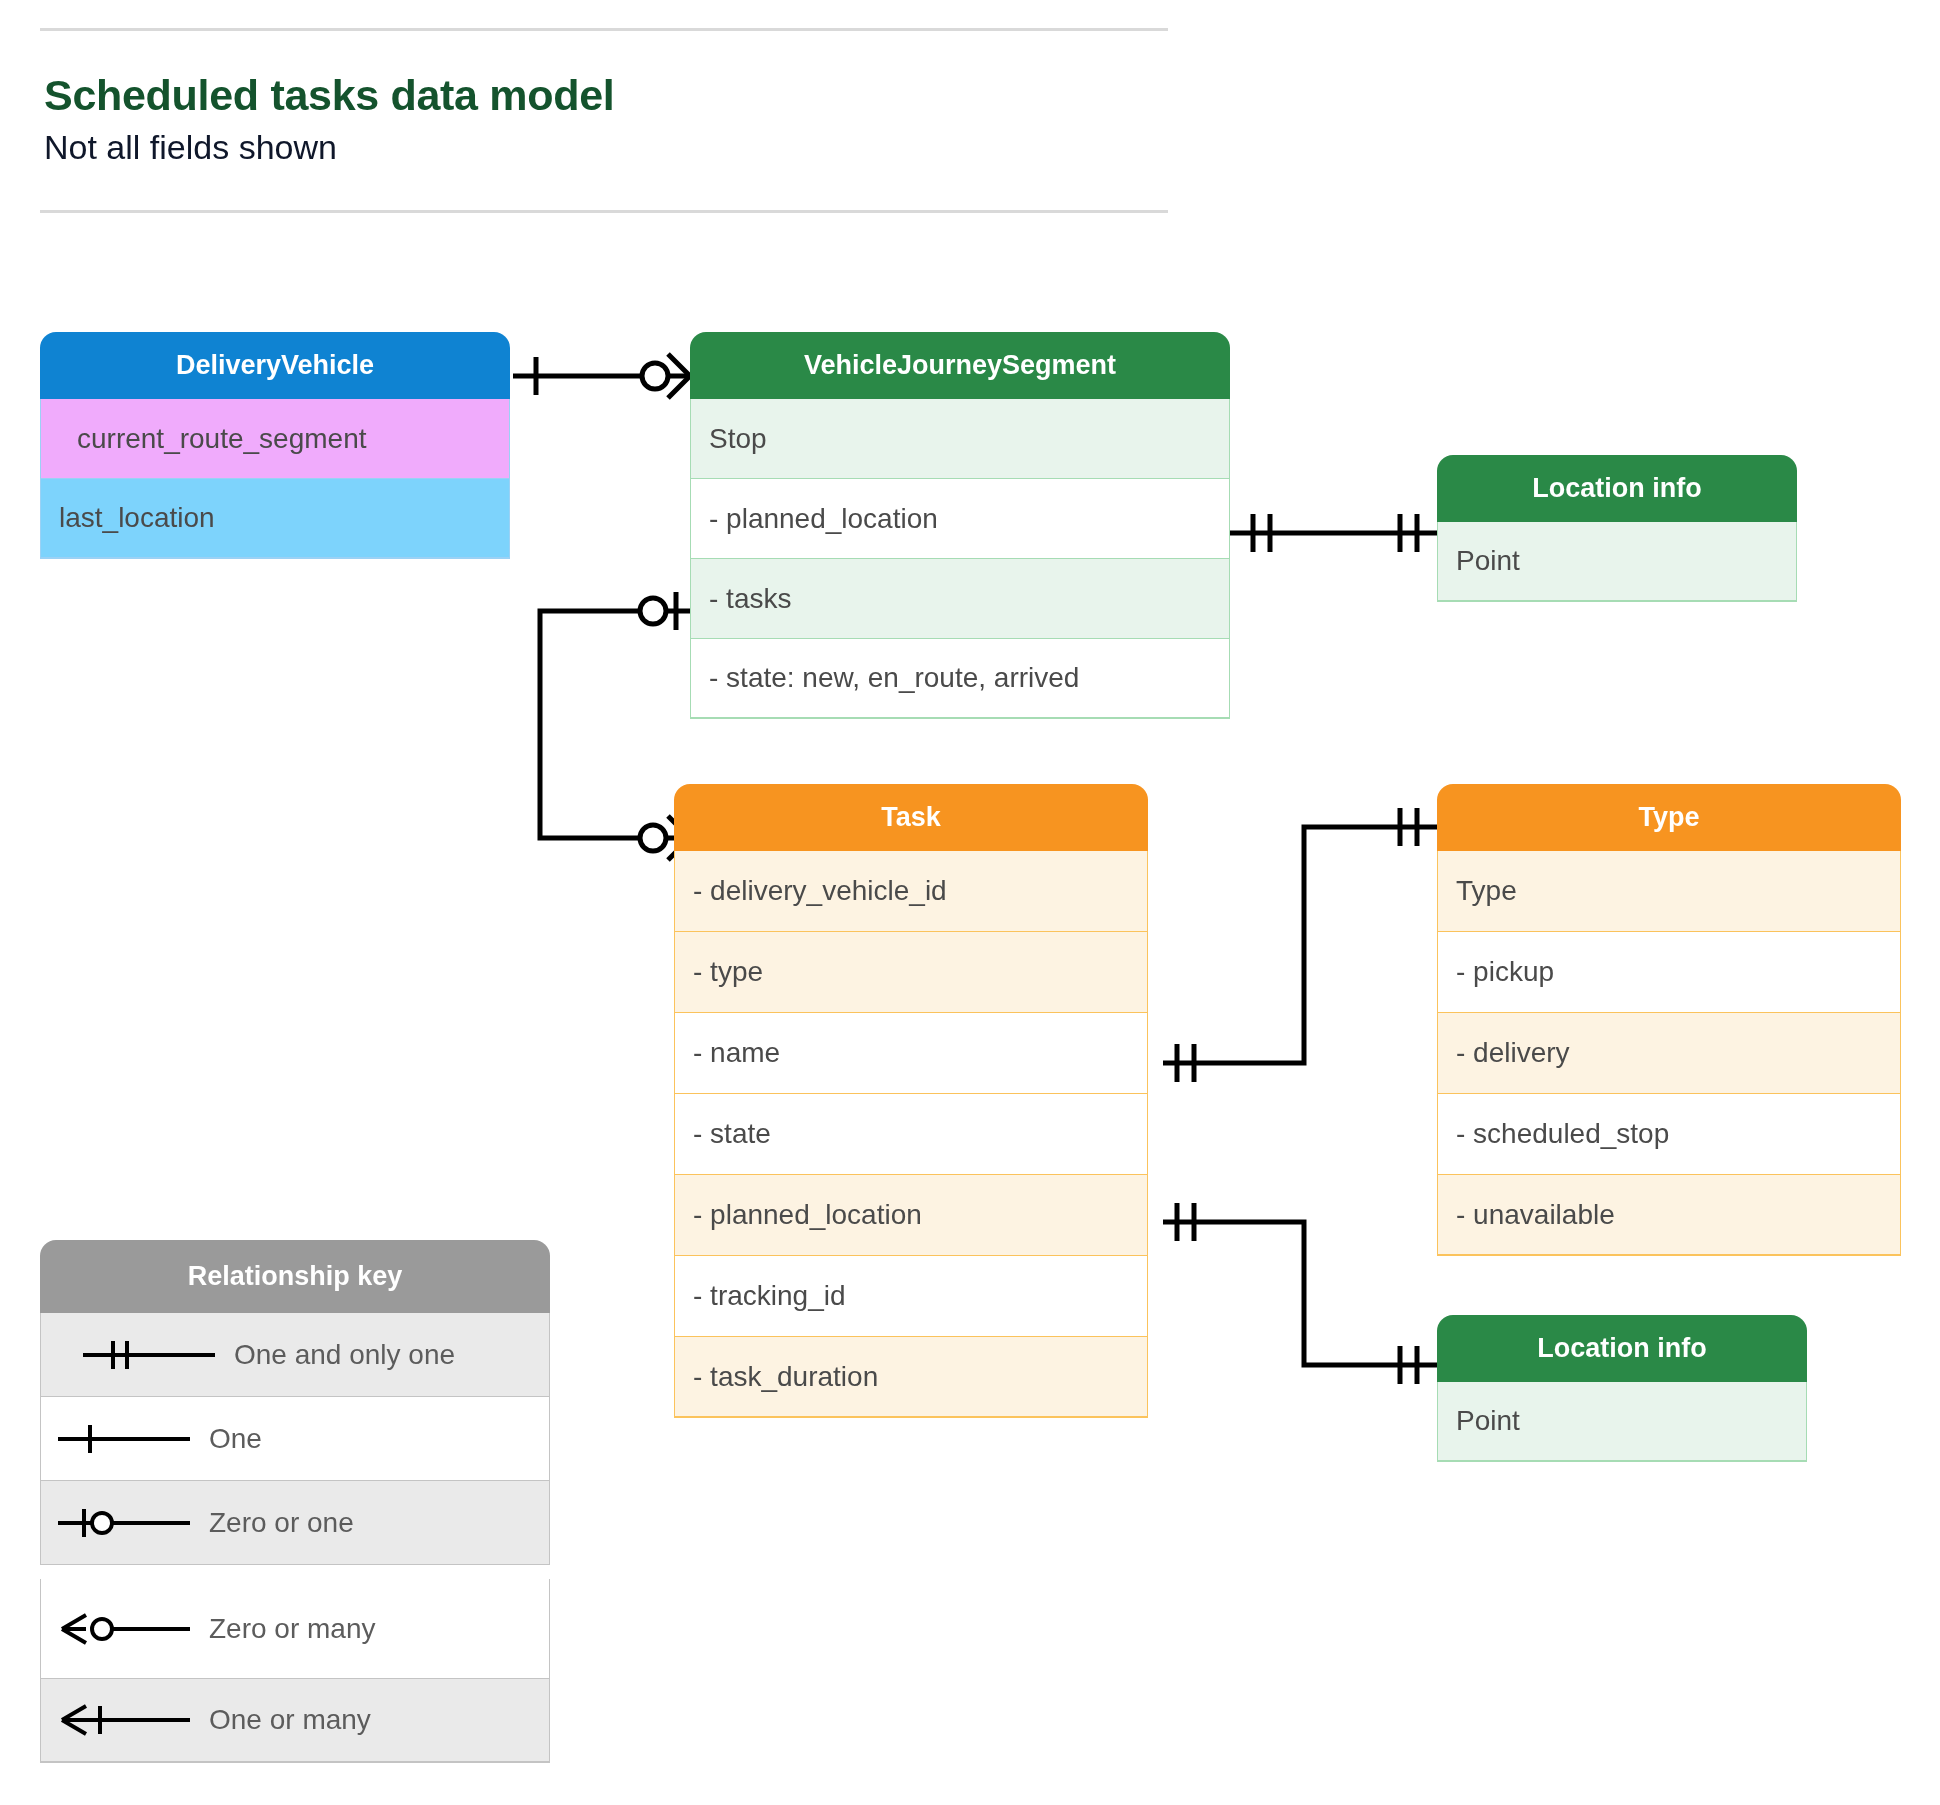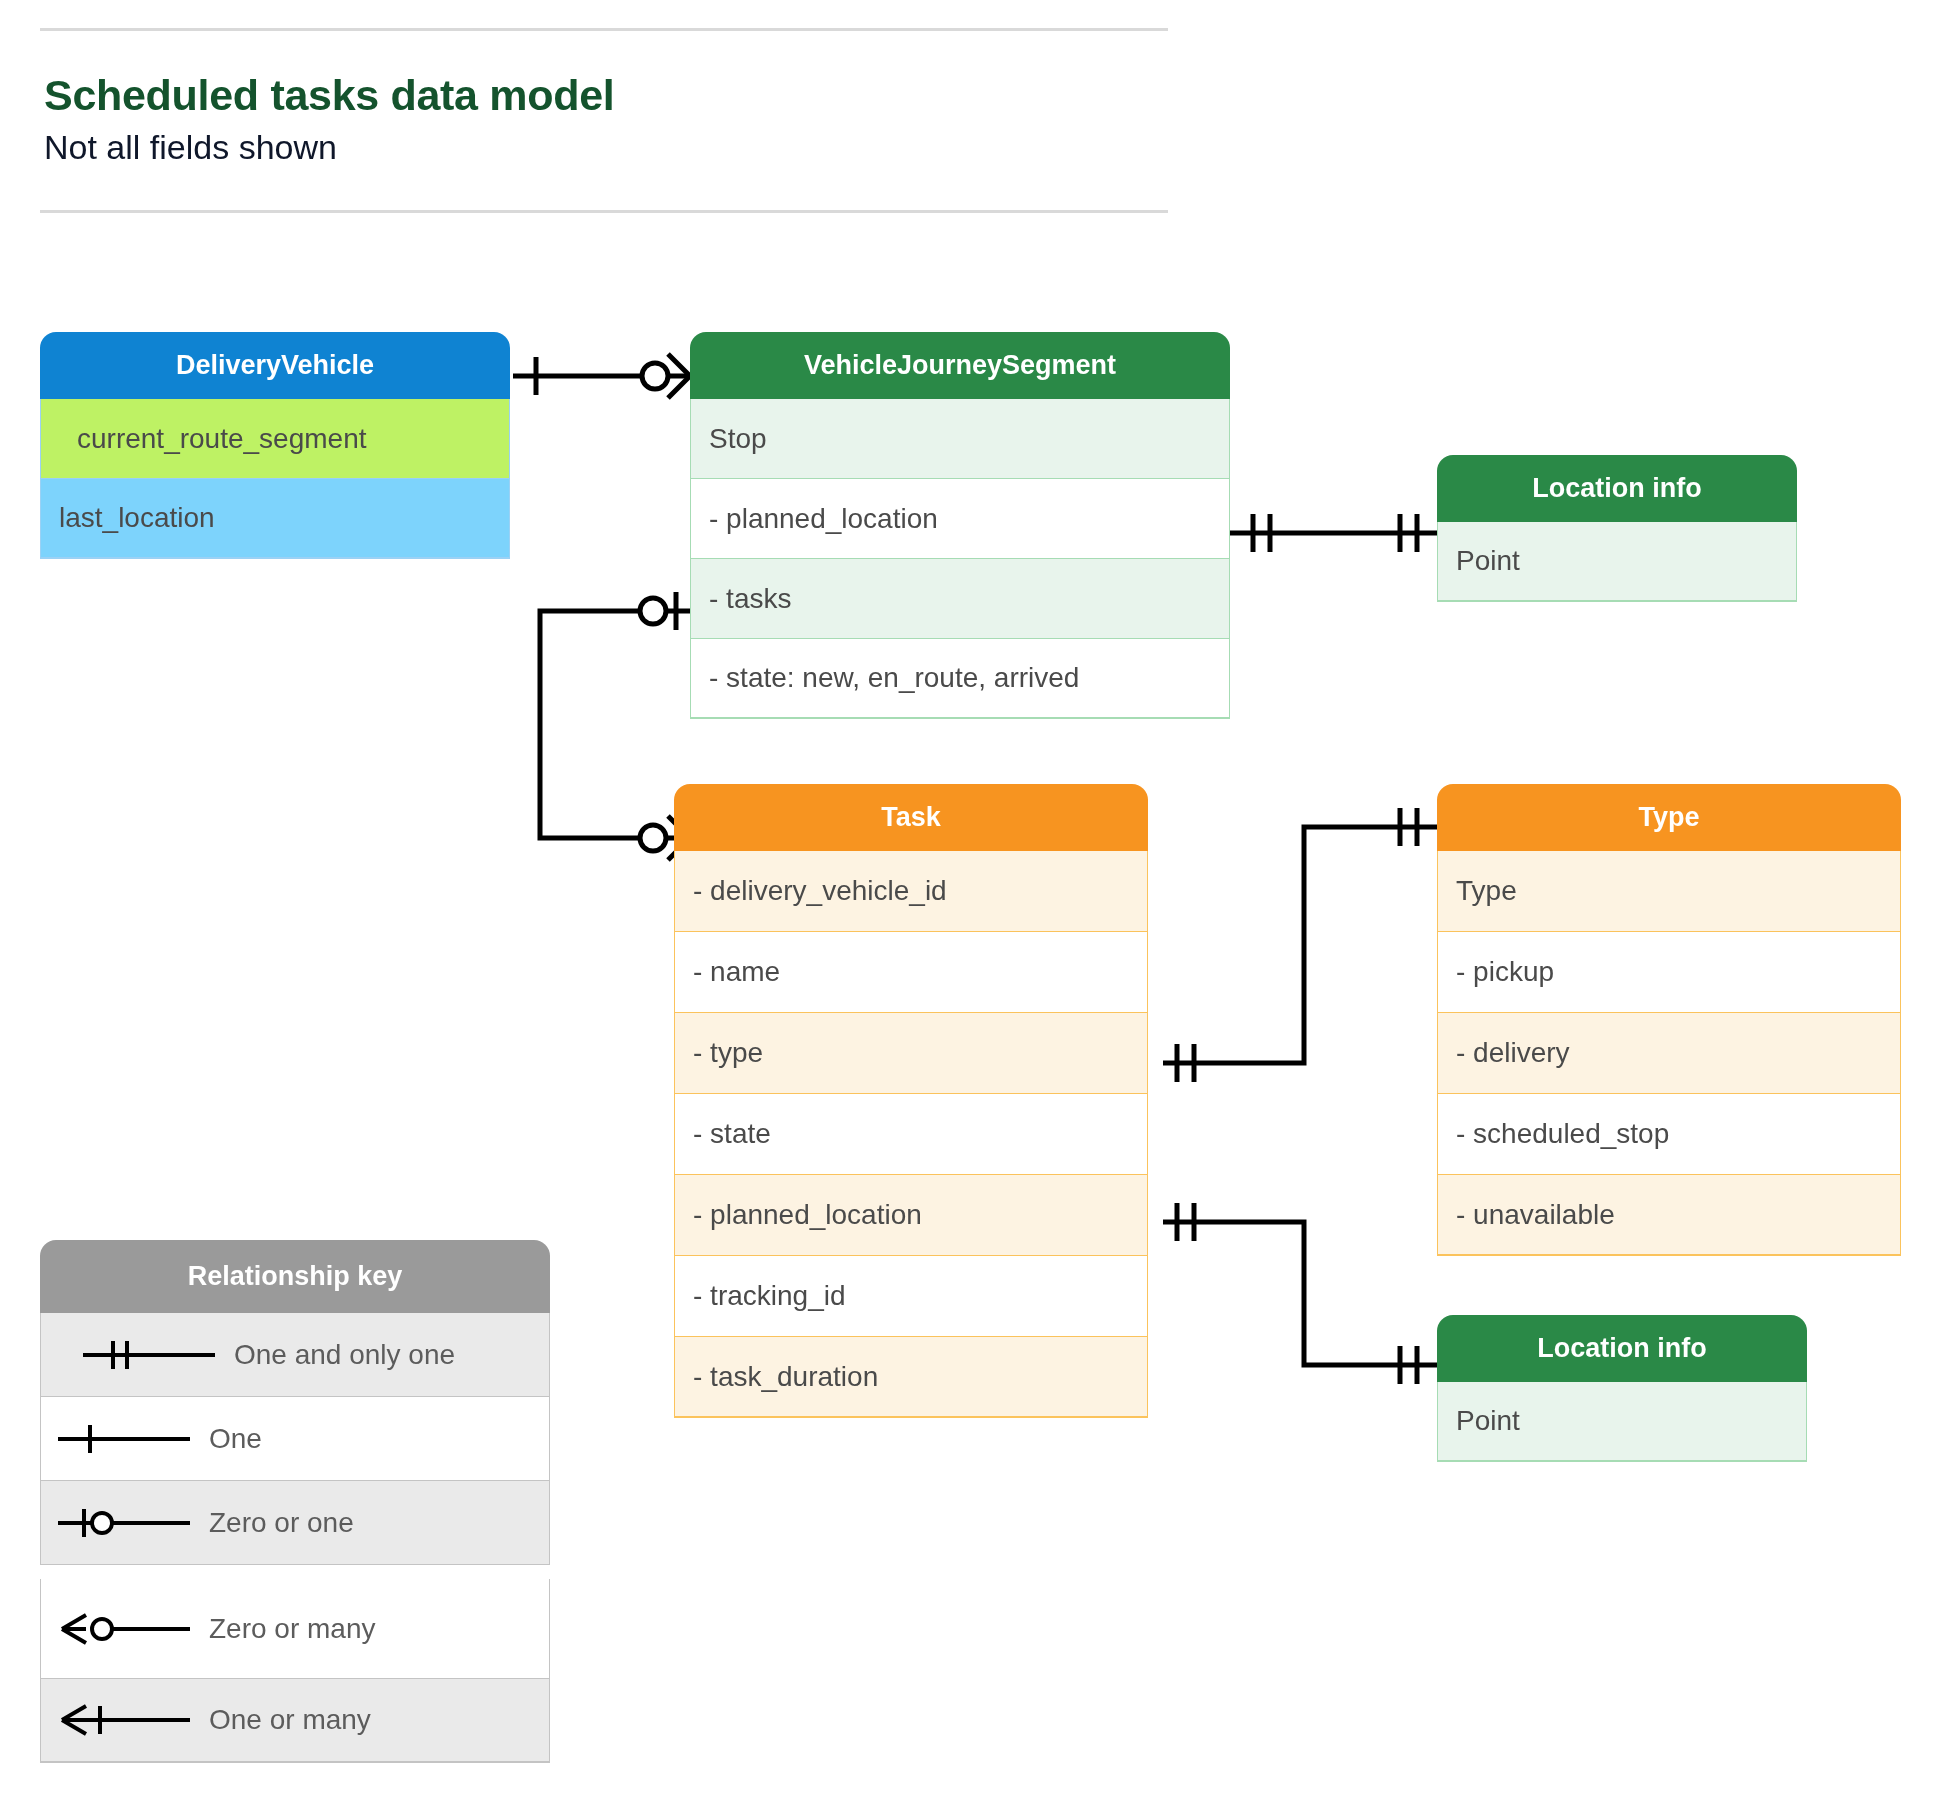--- a/index.html
+++ b/index.html
@@ -76,21 +76,21 @@
     border-style: solid;
     border-width: 0 1.5px 1.5px 1.5px;
   }
   .entity-row:last-child {
     border-bottom-width: 2px;
   }
 
   
   .theme-blue .entity-header { background: #0f83d2; }
   .theme-blue .entity-row { border-color: #9bd1f5; }
-  .theme-blue .entity-row.alt { background: #bef264; padding-left: 36px; }
+  .theme-blue .entity-row.alt { background: #f0abfc; padding-left: 36px; }
   .theme-blue .entity-row.plain { background: #7dd3fc; }
 
   
   .theme-green .entity-header { background: #2a8947; }
   .theme-green .entity-row { border-color: #a6dcb4; }
   .theme-green .entity-row.alt { background: #e8f4ec; }
   .theme-green .entity-row.plain { background: #ffffff; }
 
   
   .theme-orange .entity-header { background: #f79420; }
@@ -209,22 +209,22 @@
   </div>
 
   <div class="entity theme-green" style="left:1437px; top:455px; width:360px;">
     <div class="entity-header" style="height:67px;">Location info</div>
     <div class="entity-row alt" style="height:80px;">Point</div>
   </div>
 
   <div class="entity theme-orange" style="left:674px; top:784px; width:474px;">
     <div class="entity-header" style="height:67px;">Task</div>
     <div class="entity-row alt" style="height:81px;">- delivery_vehicle_id</div>
+    <div class="entity-row alt" style="height:81px;">- type</div>
     <div class="entity-row plain" style="height:81px;">- name</div>
-    <div class="entity-row alt" style="height:81px;">- type</div>
     <div class="entity-row plain" style="height:81px;">- state</div>
     <div class="entity-row alt" style="height:81px;">- planned_location</div>
     <div class="entity-row plain" style="height:81px;">- tracking_id</div>
     <div class="entity-row alt" style="height:81px;">- task_duration</div>
   </div>
 
   <div class="entity theme-orange" style="left:1437px; top:784px; width:464px;">
     <div class="entity-header" style="height:67px;">Type</div>
     <div class="entity-row alt" style="height:81px;">Type</div>
     <div class="entity-row plain" style="height:81px;">-   pickup</div>

